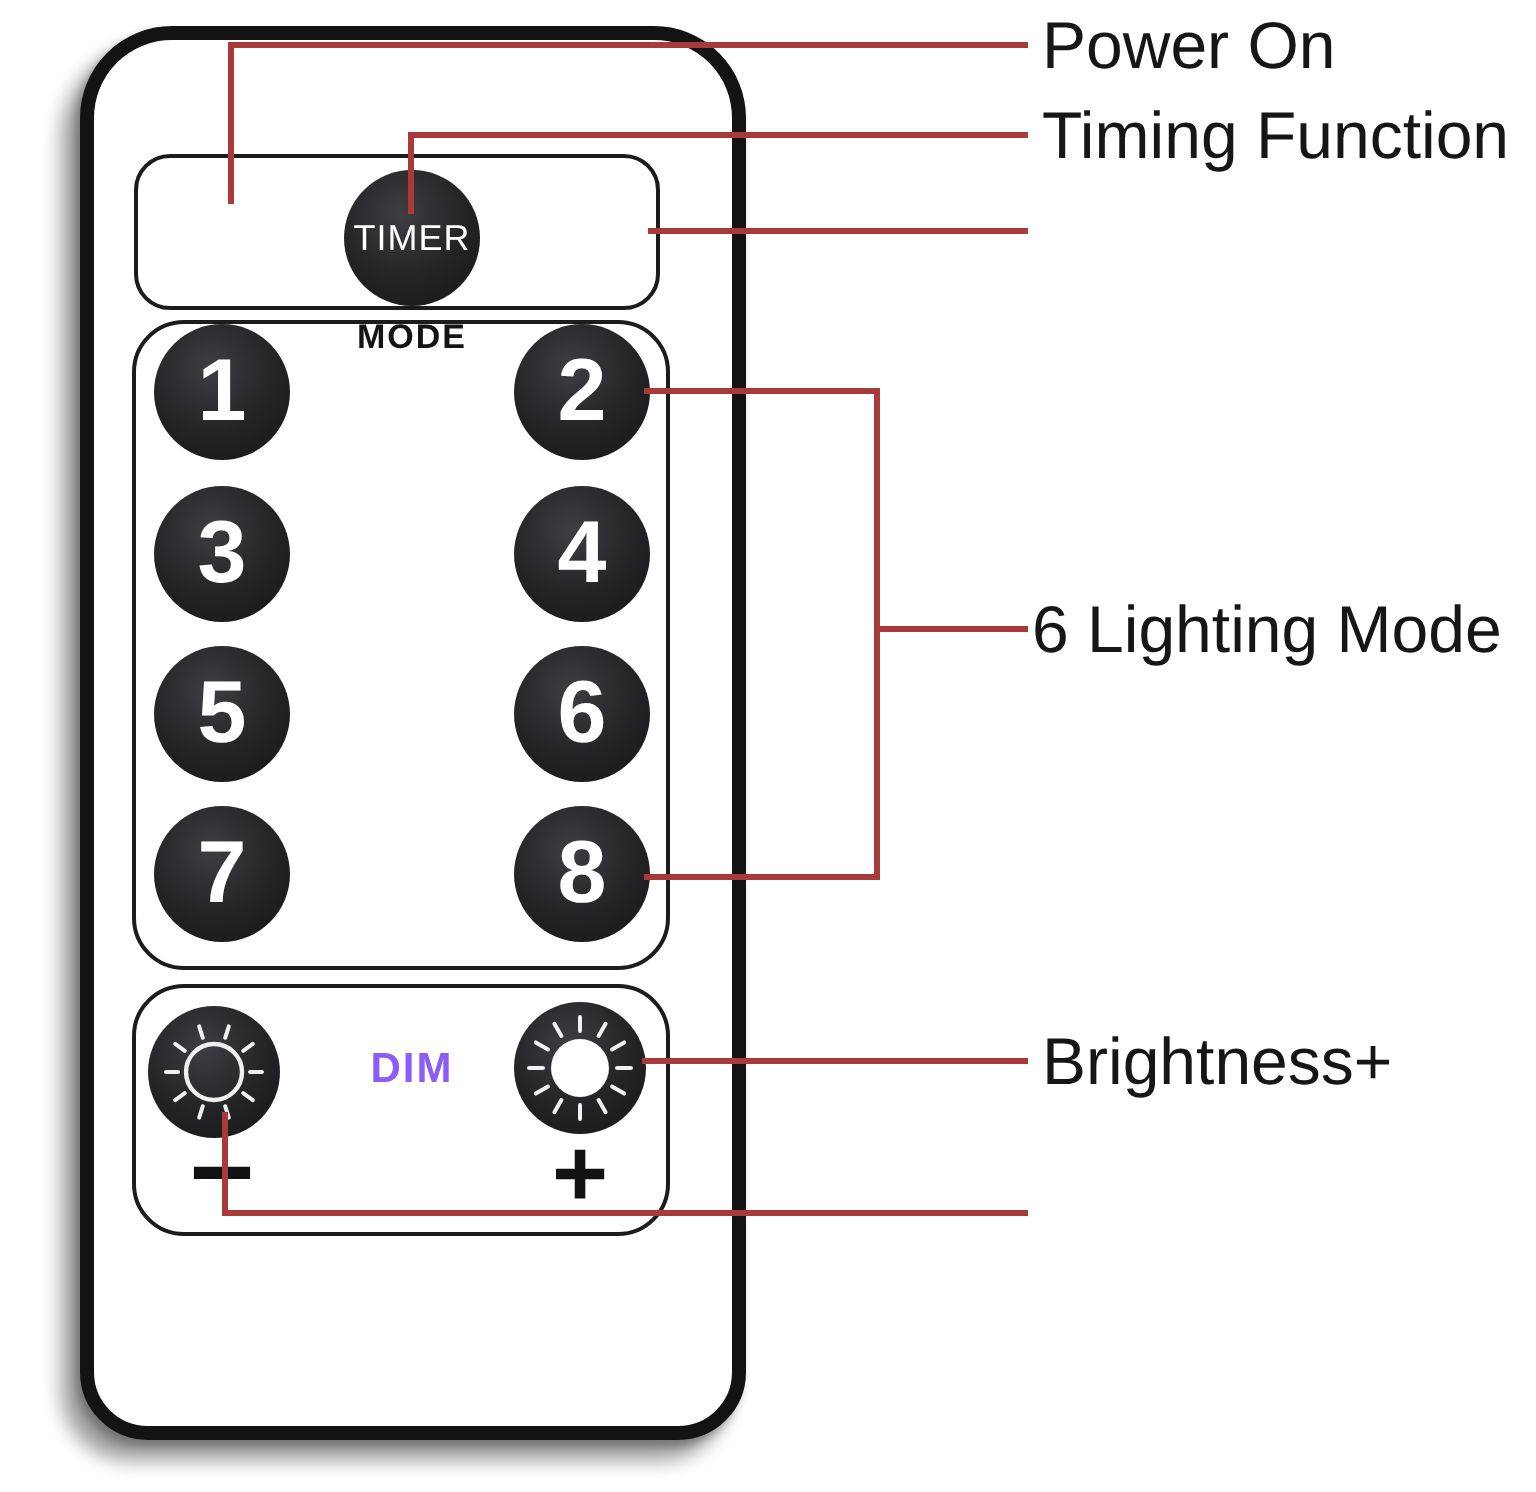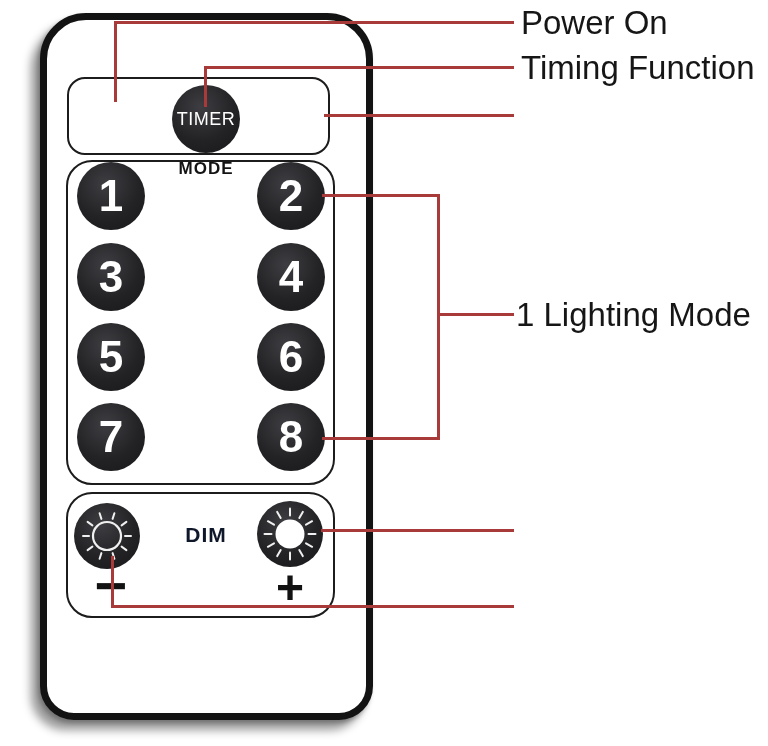--- a/index.html
+++ b/index.html
@@ -43,21 +43,21 @@
   .btn-num{width:68px;height:68px;color:#fff;font-size:44px;font-weight:bold;}
   .btn-sun{width:66px;height:66px;}
   .sun-svg{display:block;}
   
   .mode-label{
     position:absolute;left:176px;top:159px;width:60px;z-index:3;
     font-size:17px;font-weight:bold;letter-spacing:1px;color:#141414;text-align:center;
   }
   .dim-label{
     position:absolute;left:178px;top:523px;width:56px;z-index:3;
-    font-size:21px;font-weight:bold;letter-spacing:1px;color:#0f172a;text-align:center;
+    font-size:21px;font-weight:bold;letter-spacing:1px;color:#8b5cf6;text-align:center;
   }
   .sym{
     position:absolute;z-index:3;color:#121212;font-weight:bold;line-height:0;
     display:flex;align-items:center;justify-content:center;
   }
   .sym-minus{left:91px;top:572px;width:40px;height:28px;font-size:56px;}
   .sym-plus{left:270px;top:574px;width:40px;height:28px;font-size:48px;}
   
   .line{position:absolute;background:var(--annotation-line);z-index:5;}
   
@@ -141,15 +141,16 @@
   <div class="line" style="left:322px;top:194px;width:118px;height:3px;"></div>
   <div class="line" style="left:437px;top:194px;width:3px;height:246px;"></div>
   <div class="line" style="left:322px;top:437px;width:118px;height:3px;"></div>
   <div class="line" style="left:437px;top:313px;width:77px;height:3px;"></div>
   <div class="line" style="left:321px;top:529px;width:193px;height:3px;"></div>
   <div class="line" style="left:111px;top:556px;width:3px;height:52px;"></div>
   <div class="line" style="left:111px;top:605px;width:403px;height:3px;"></div>
 
   <div class="lbl" style="left:521px;top:5px;">Power On</div>
   <div class="lbl" style="left:521px;top:50px;">Timing Function</div>
-  <div class="lbl" style="left:516px;top:297px;">1 Lighting Mode</div>
+  <div class="lbl" style="left:516px;top:297px;">6 Lighting Mode</div>
+  <div class="lbl" style="left:521px;top:513px;">Brightness+</div>
 
 </div>
 
 </body></html>

